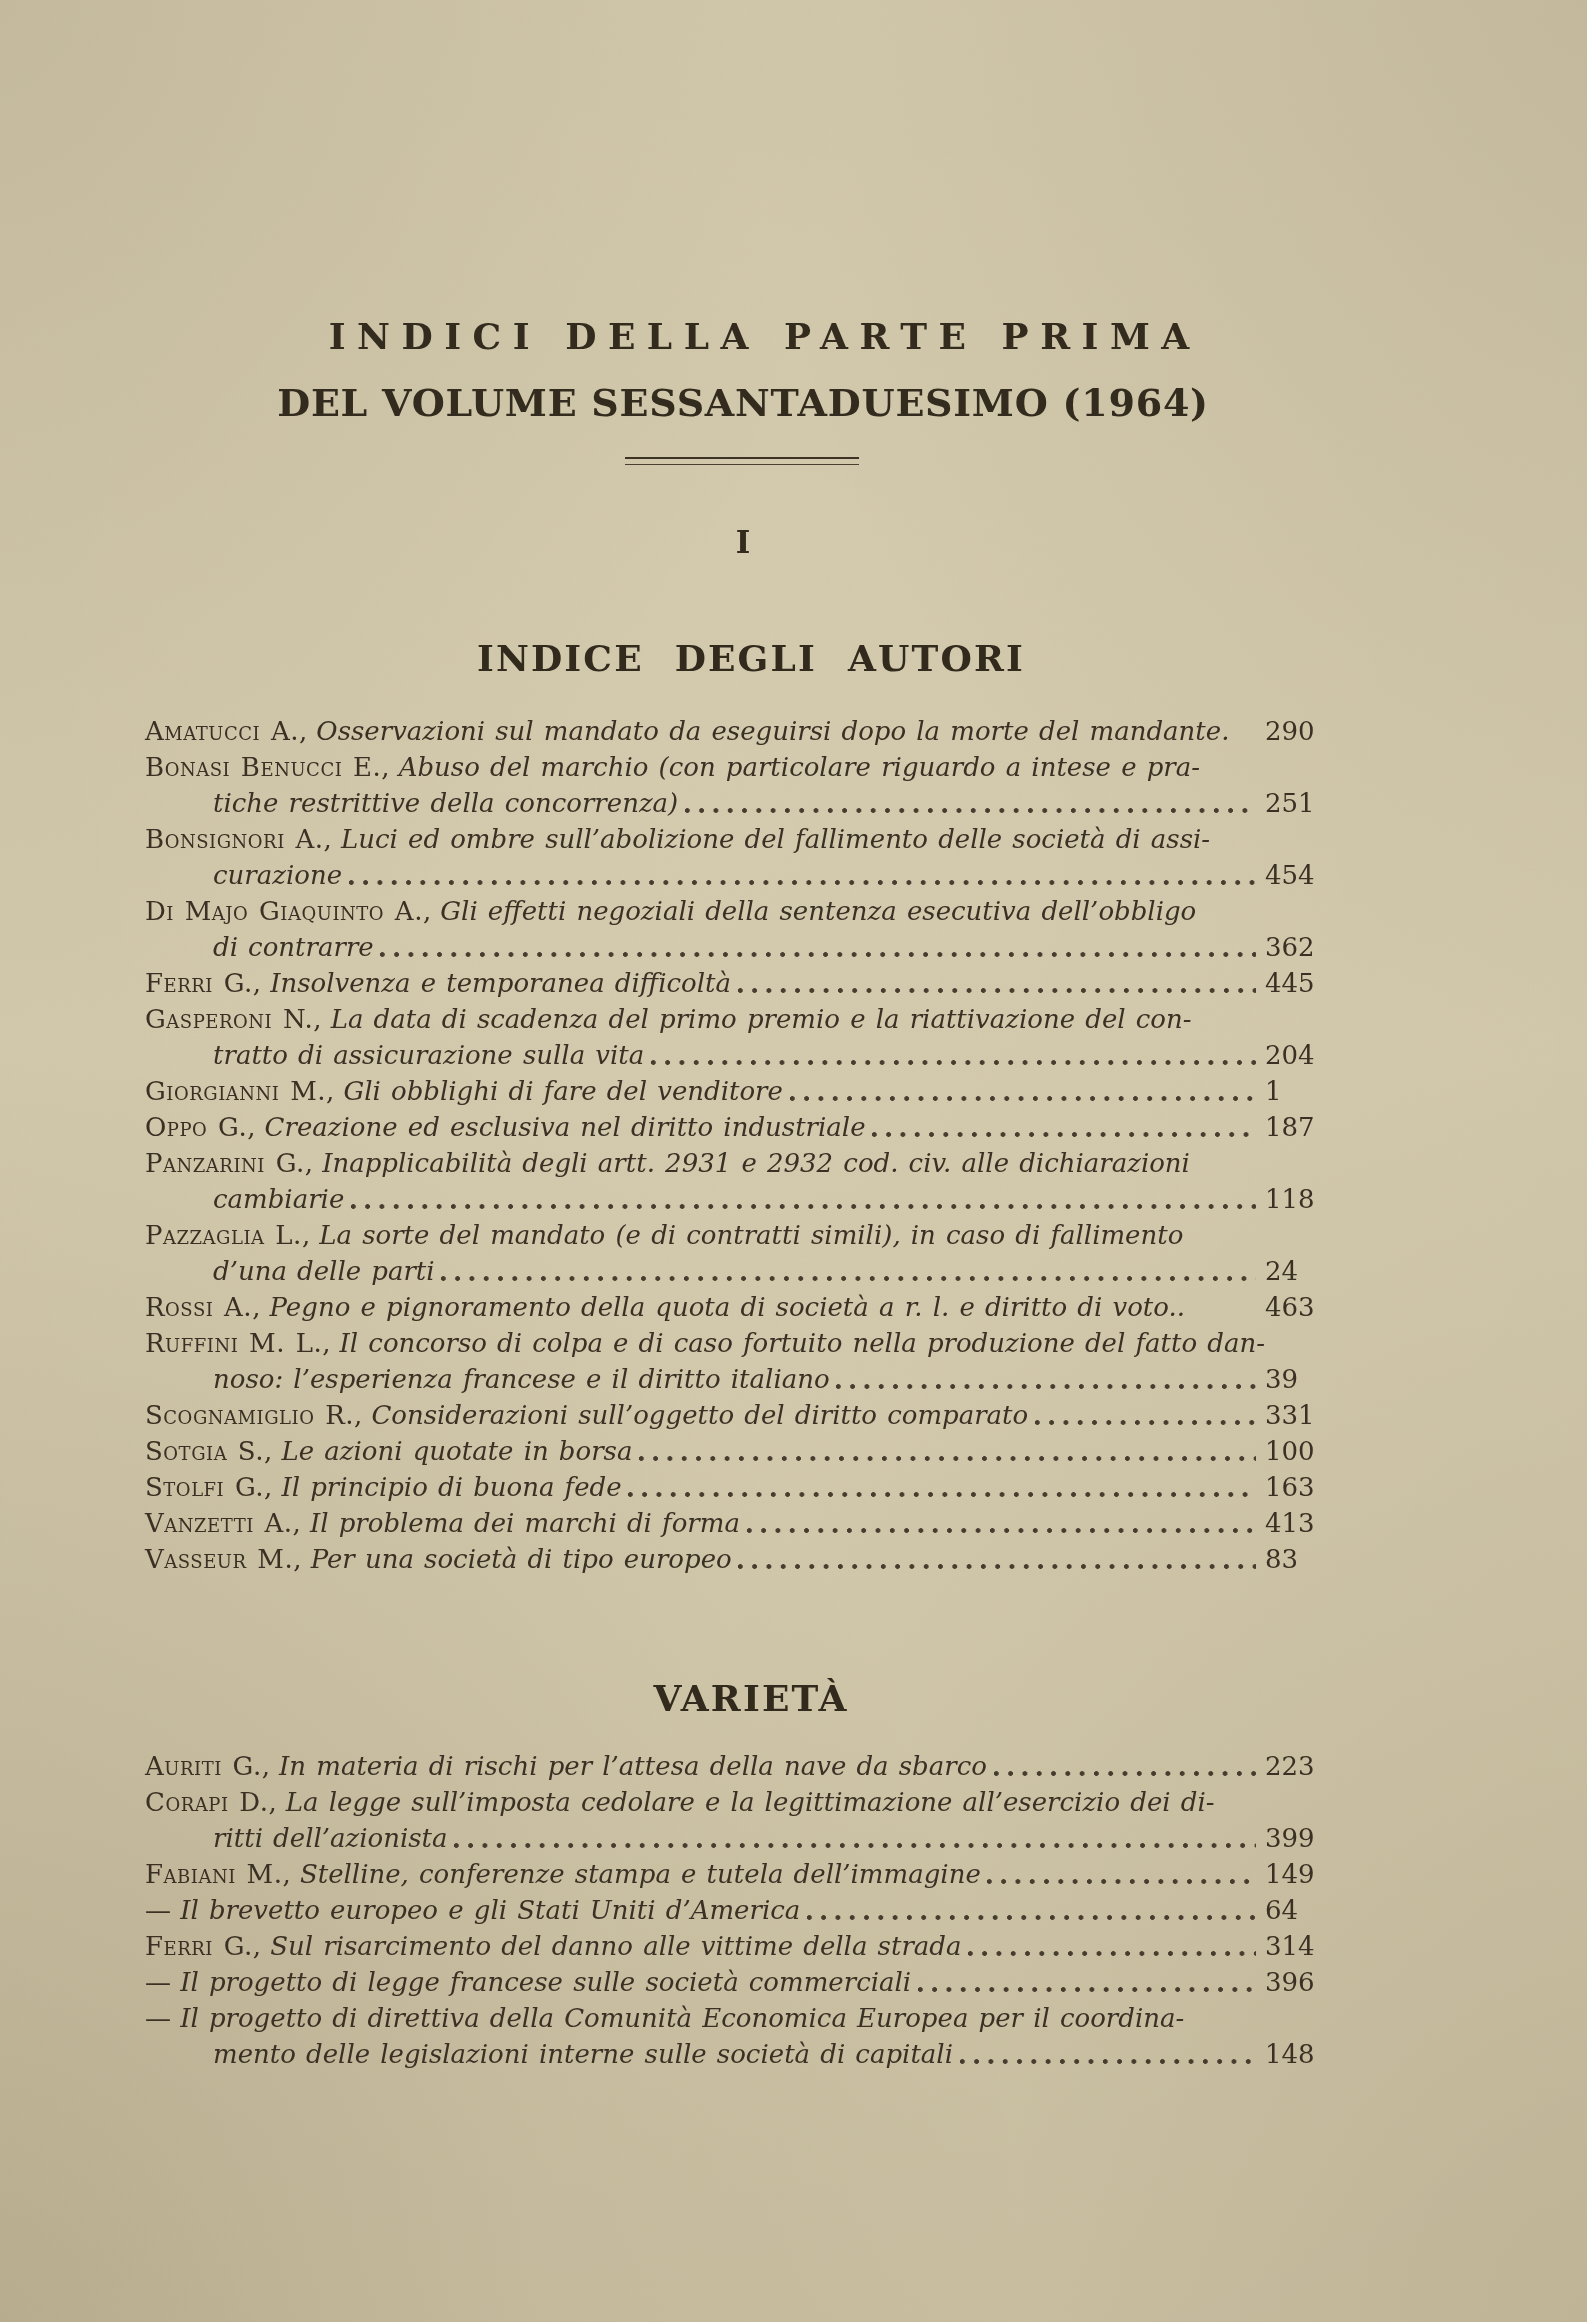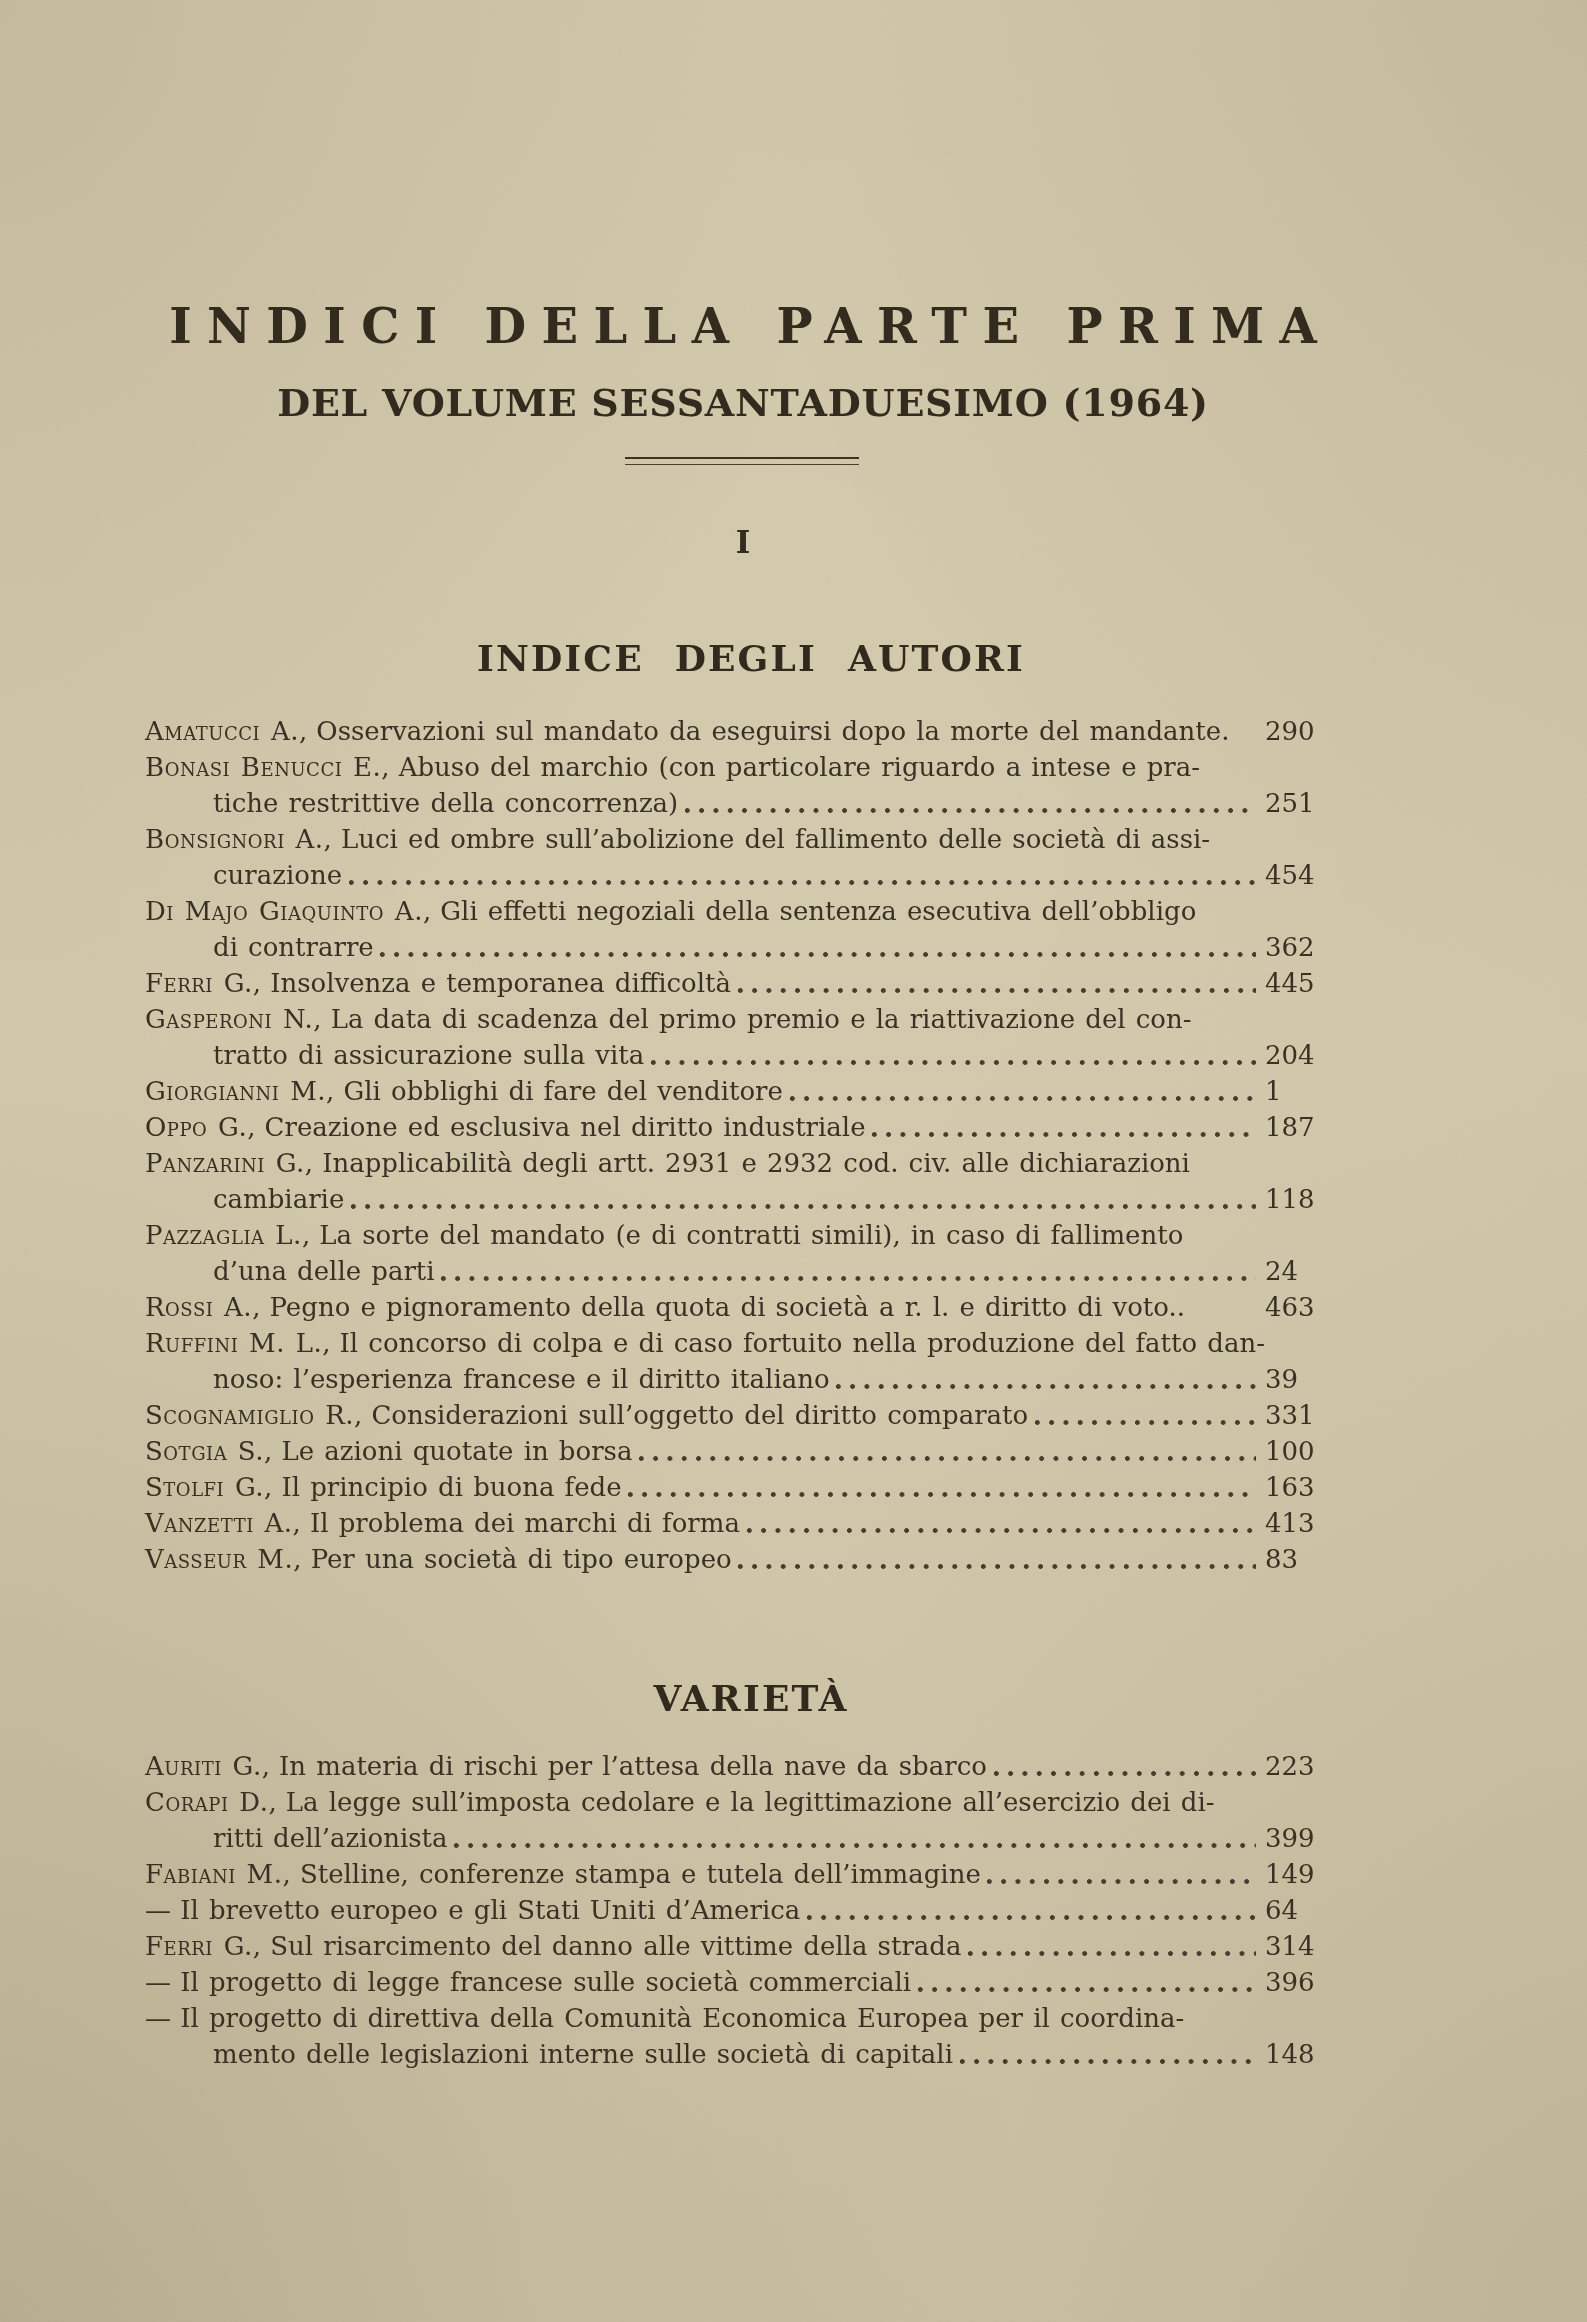--- a/index.html
+++ b/index.html
@@ -19,23 +19,23 @@
       radial-gradient(130% 110% at 0% 100%, rgba(84,64,36,0.18), rgba(84,64,36,0) 50%),
       radial-gradient(120% 100% at 0% 0%, rgba(84,64,36,0.10), rgba(84,64,36,0) 45%),
       radial-gradient(120% 100% at 100% 0%, rgba(84,64,36,0.10), rgba(84,64,36,0) 45%);
   }
   .texture { position: absolute; inset: 0; pointer-events: none; opacity: .7; }
 
   .centered { position: absolute; left: 145px; width: 1196px; text-align: center; }
 
   .page-title {
     top: 302px;
-    font-size: 48px; font-weight: 600; line-height: 1;
+    font-size: 36px; font-weight: 600; line-height: 1;
     letter-spacing: 0.32em; text-indent: 0.32em;
-    color: #332b1d; margin: 0;
+    color: #332b1d; margin: 16px;
   }
   .page-subtitle {
     top: 384px;
     font-size: 38px; font-weight: 700; line-height: 1;
     letter-spacing: 0.02em;
     color: #332b1d; margin: 0;
   }
   .title-rule {
     position: absolute; top: 457px; left: 625px; width: 234px; height: 4.8px;
     border-top: 2.9px solid #3c3324; border-bottom: 1px solid #4a4030;
@@ -57,21 +57,21 @@
   .varieta-entries { top: 1748px; }
 
   .line {
     display: flex; align-items: baseline;
     height: 36px; font-size: 26px; line-height: 36px;
     word-spacing: 1.9px; white-space: nowrap;
   }
   .line .text { flex: 0 1 auto; min-width: 0; }
   .cont { padding-left: 68px; }
   .author { font-variant-caps: small-caps; letter-spacing: 0.02em; }
-  .title { }
+  .title { font-style: italic; }
   .first .title { margin-left: 8.6px; }
   .leader {
     flex: 1 1 0; min-width: 0; align-self: flex-end;
     height: 11.4px; margin: 0 9.5px 4.8px 5.7px;
     background-image: radial-gradient(circle at 3.3px 5.7px, rgba(58,49,36,0.92) 2.1px, rgba(58,49,36,0) 2.8px);
     background-size: 14.3px 11.4px; background-repeat: repeat-x;
   }
   .spacer { flex: 1 1 0; min-width: 0; }
   .page-num { flex: 0 0 76px; text-align: left; color: #3a3124; }
 </style>

